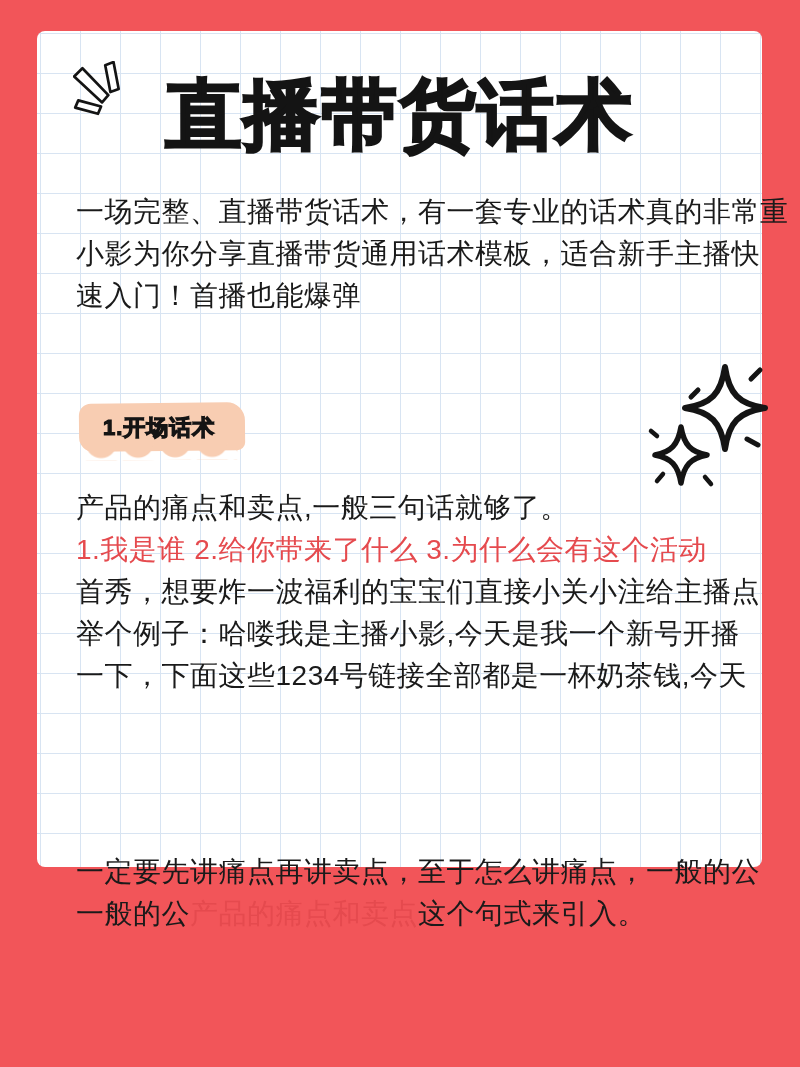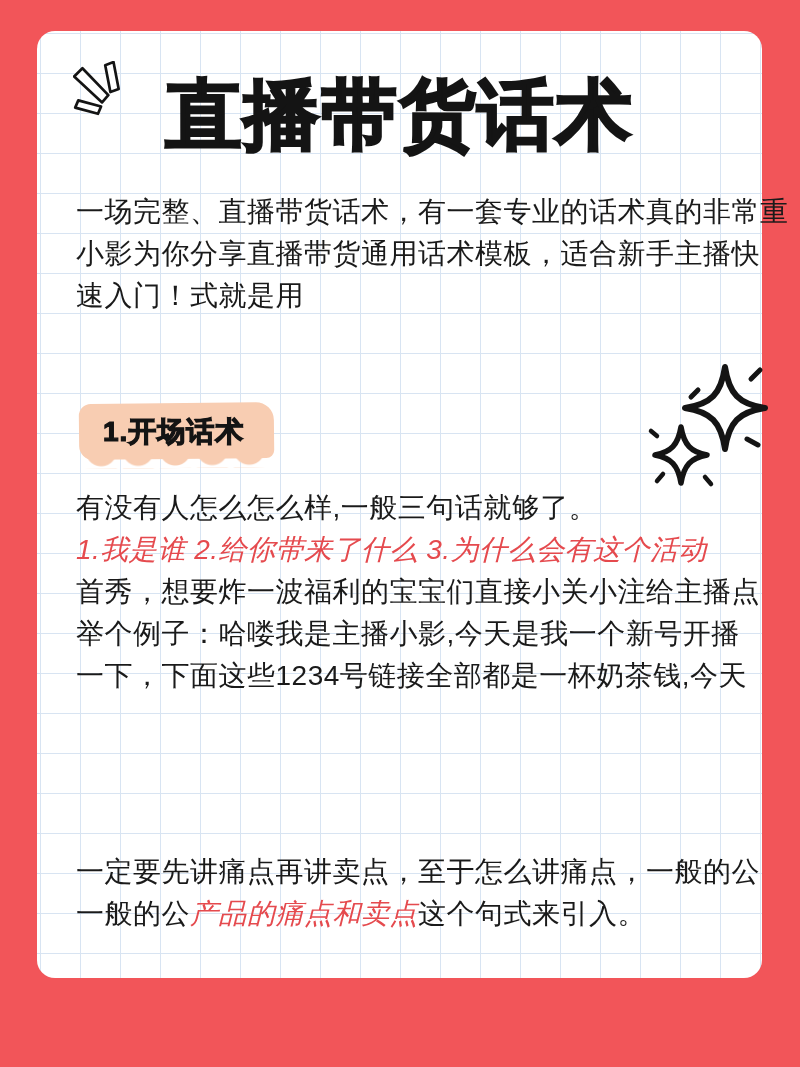--- a/index.html
+++ b/index.html
@@ -12,44 +12,44 @@
     --highlight-yellow:#F7DF8A;
     --ink:#141414;
   }
   html,body{margin:0;padding:0;}
   body{
     width:800px;height:1067px;position:relative;overflow:hidden;
     background:var(--frame-red);
     font-family:"Liberation Sans","DejaVu Sans",sans-serif;
   }
   .card{
-    position:absolute;left:37px;top:31px;width:725px;height:947px;
+    position:absolute;left:37px;top:31px;width:725px;height:836px;
     background-color:var(--card-bg);
     background-image:
       linear-gradient(var(--grid-line) 1px, rgba(0,0,0,0) 1px),
       linear-gradient(90deg, var(--grid-line) 1px, rgba(0,0,0,0) 1px);
     background-size:40px 40px;
     background-position:3px 2px;
-    border-radius:18px;
+    border-radius:8px;
   }
   .deco-slashes{position:absolute;left:36px;top:30px;width:52px;height:58px;}
   .page-title{
     position:absolute;top:34px;left:0;right:0;margin:0;text-align:center;
     font-size:76px;line-height:100px;font-weight:900;color:var(--ink);
     letter-spacing:2px;-webkit-text-stroke:2.5px var(--ink);
   }
   .para{position:absolute;left:39px;}
   .text-line{
     font-size:28px;line-height:42px;white-space:nowrap;
     color:var(--text-black);letter-spacing:.5px;font-weight:500;
   }
-  .red-text{color:var(--accent-red-text);font-style:italic;}
+  .red-text{color:var(--accent-red-text);}
   .sec-heading{position:absolute;display:inline-block;padding:10px 30px 12px 24px;}
   .sec-heading h2{
-    position:relative;margin:0;font-size:28px;font-weight:900;color:var(--ink);
+    position:relative;margin:0;font-size:22px;font-weight:900;color:var(--ink);
     letter-spacing:1px;-webkit-text-stroke:1.2px var(--ink);z-index:2;white-space:nowrap;
   }
   .hl{position:absolute;z-index:1;}
   .peach .hl{
     inset:0 0 4px 0;background:var(--highlight-peach);
     border-radius:12px 18px 8px 14px;transform:rotate(-.6deg);
   }
   .peach .hl::after{
     content:'';position:absolute;left:4px;right:8px;bottom:-9px;height:20px;
     background-image:radial-gradient(circle at 18px 2px, var(--highlight-peach) 15px, rgba(0,0,0,0) 16px);
@@ -76,41 +76,41 @@
     <polygon points="1,15 9,7 34,33 28,40" fill="#FFFFFF" stroke="#141414" stroke-width="2.6" stroke-linejoin="round"></polygon>
     <polygon points="31,4 39,1 44,27 36,30" fill="#FFFFFF" stroke="#141414" stroke-width="2.6" stroke-linejoin="round"></polygon>
     <polygon points="2,45 5,38 27,44 24,51" fill="#FFFFFF" stroke="#141414" stroke-width="2.6" stroke-linejoin="round"></polygon>
   </svg>
 
   <h1 class="page-title">直播带货话术</h1>
 
   <div class="para" style="top:160px">
       <div class="text-line"><span>一场完整、直播带货话术，有一套专业的话术真的非常重</span></div>
       <div class="text-line"><span>小影为你分享直播带货通用话术模板，适合新手主播快</span></div>
-      <div class="text-line"><span>速入门！式就是用</span></div>
+      <div class="text-line"><span>速入门！首播也能爆弹</span></div>
     </div>
 
   <div class="sec-heading peach" style="left:42px;top:372px">
     <span class="hl"></span>
     <h2>1.开场话术</h2>
   </div>
 
   <svg class="deco-sparkle" viewBox="0 0 128 130" xmlns="http://www.w3.org/2000/svg">
     <path d="M82 6 C86 33 96 43 122 47 C96 51 86 61 82 88 C78 61 68 51 42 47 C68 43 78 33 82 6 Z" fill="#FFFFFF" stroke="#141414" stroke-width="6" stroke-linejoin="round"></path>
     <path d="M38 66 C41 84 48 91 64 94 C48 97 41 104 38 122 C35 104 28 97 12 94 C28 91 35 84 38 66 Z" fill="#FFFFFF" stroke="#141414" stroke-width="5.5" stroke-linejoin="round"></path>
     <line x1="108" y1="18" x2="117" y2="9" stroke="#141414" stroke-width="5" stroke-linecap="round"></line>
     <line x1="104" y1="78" x2="115" y2="84" stroke="#141414" stroke-width="5" stroke-linecap="round"></line>
     <line x1="48" y1="36" x2="55" y2="29" stroke="#141414" stroke-width="5" stroke-linecap="round"></line>
     <line x1="8" y1="70" x2="14" y2="75" stroke="#141414" stroke-width="4.5" stroke-linecap="round"></line>
     <line x1="14" y1="120" x2="20" y2="113" stroke="#141414" stroke-width="4.5" stroke-linecap="round"></line>
     <line x1="62" y1="116" x2="68" y2="123" stroke="#141414" stroke-width="4.5" stroke-linecap="round"></line>
   </svg>
 
   <div class="para" style="top:456px">
-      <div class="text-line"><span>有没有人怎么怎么样,一般三句话就够了。</span></div>
+      <div class="text-line"><span>产品的痛点和卖点,一般三句话就够了。</span></div>
       <div class="text-line"><span class="red-text">1.我是谁 2.给你带来了什么 3.为什么会有这个活动</span></div>
       <div class="text-line"><span>首秀，想要炸一波福利的宝宝们直接小关小注给主播点</span></div>
       <div class="text-line"><span>举个例子：哈喽我是主播小影,今天是我一个新号开播</span></div>
       <div class="text-line"><span>一下，下面这些1234号链接全部都是一杯奶茶钱,今天</span></div>
     </div>
 
 
   <div class="para" style="top:820px">
       <div class="text-line"><span>一定要先讲痛点再讲卖点，至于怎么讲痛点，一般的公</span></div>
       <div class="text-line"><span>一般的公</span><span class="red-text">产品的痛点和卖点</span><span>这个句式来引入。</span></div>

